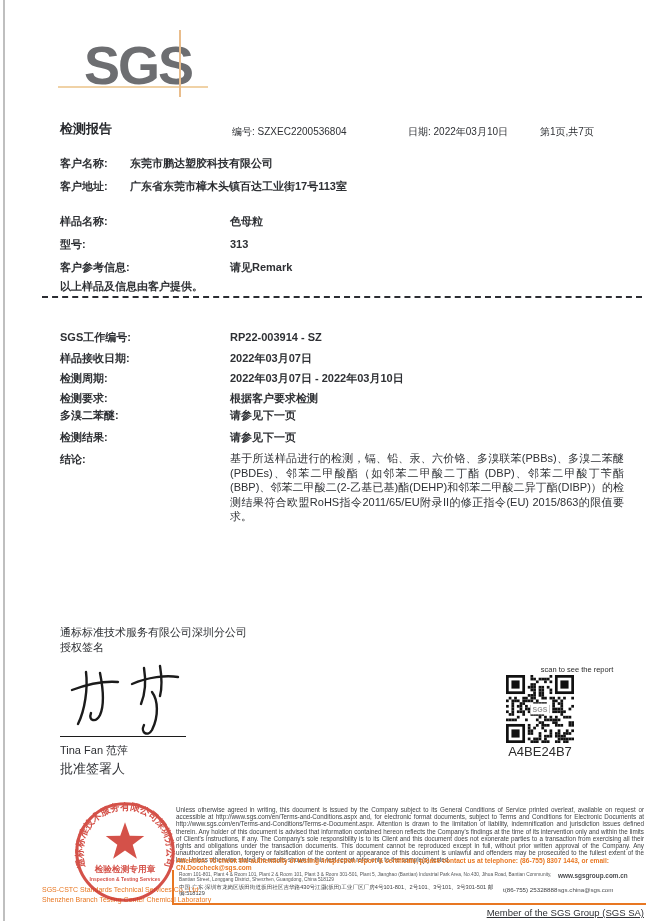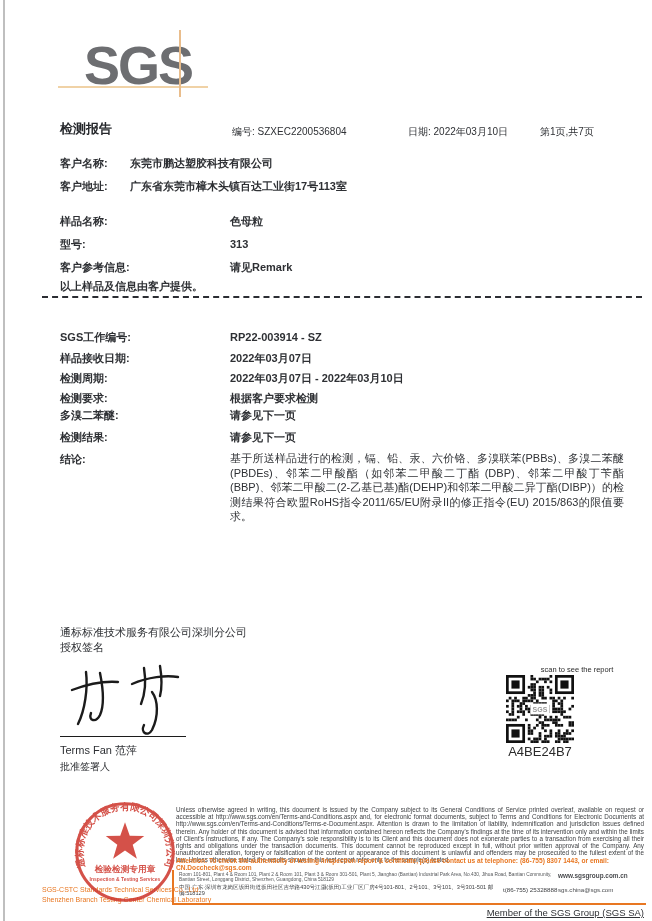--- a/index.html
+++ b/index.html
@@ -17,21 +17,21 @@
   .logo-hline{left:58px;top:86px;width:150px;height:2px;background:#f0d2a6;}
   .logo-vline{left:179px;top:30px;width:2px;height:67px;background:#e9bd8c;}
   .report-title{left:60px;top:120px;font-size:13px;font-weight:bold;color:#26282c;}
   .hdr-item{top:125px;font-size:10px;white-space:nowrap;}
   .dashline{left:42px;top:296px;width:600px;border-top:2px dashed #2b2d33;height:0;}
   .conclusion-par{left:230px;top:451px;width:394px;font-size:11px;line-height:14.6px;text-align:justify;}
   .sig-company{left:60px;top:625px;font-size:11px;}
   .sig-auth{left:60px;top:640px;font-size:11px;}
   .sig-line{left:60px;top:736px;width:126px;height:0;border-top:1.5px solid #1c1c1c;}
   .sig-name{left:60px;top:743px;font-size:11px;}
-  .sig-role{left:60px;top:760px;font-size:10px;}
+  .sig-role{left:60px;top:760px;font-size:13px;}
   .qr-caption{left:498px;top:665px;width:84px;text-align:center;font-size:7.5px;color:#2b2b2b;margin-left:37px;}
   .qr-box{left:506px;top:675px;}
   .qr-code-text{left:498px;top:744px;width:84px;text-align:center;font-size:13px;color:#2b2b2b;}
   .legal{left:176px;top:806px;width:468px;font-size:6.3px;line-height:7.2px;text-align:justify;color:#3d3f42;}
   .attention{left:176px;top:857px;width:468px;font-size:6.6px;line-height:7.4px;font-weight:bold;color:#e87722;}
   .addr-en{left:179px;top:872px;width:374px;font-size:4.8px;line-height:5.4px;color:#55575a;}
   .website{left:558px;top:872px;font-size:6.4px;font-weight:bold;color:#4b4d50;}
   .addr-cn{left:179px;top:884px;width:318px;font-size:5.6px;line-height:6.4px;color:#3c3e41;}
   .phone{left:503px;top:886px;font-size:6.2px;color:#3c3e41;}
   .email{left:558px;top:886px;font-size:6.2px;color:#4b4d50;}
@@ -126,21 +126,21 @@
       <path d="M20,12 C22,28 19,50 12,64"></path>
       <path d="M34,13 C37,28 39,44 34,55 C30,63 22,61 25,53"></path>
       <path d="M66,24 C82,17 100,15 112,17"></path>
       <path d="M78,8 C80,20 79,34 75,44"></path>
       <path d="M94,6 C96,18 96,28 94,36"></path>
       <path d="M86,32 C92,40 93,56 86,70 C82,77 74,73 78,65"></path>
     </g>
   </svg>
 </div>
 <div class="abs sig-line"></div>
-<div class="abs sig-name">Terms Fan 范萍</div>
+<div class="abs sig-name">Tina Fan 范萍</div>
 <div class="abs sig-role">批准签署人</div>
 
 <div class="abs qr-caption">scan to see the report</div>
 <div class="abs qr-box">
   <svg width="68" height="68" viewBox="0 0 68 68" fill="#111">
       <rect x="24.48" y="0.00" width="2.72" height="2.72"></rect>
       <rect x="43.52" y="0.00" width="2.72" height="2.72"></rect>
       <rect x="24.48" y="2.72" width="2.72" height="2.72"></rect>
       <rect x="27.20" y="2.72" width="2.72" height="2.72"></rect>
       <rect x="32.64" y="2.72" width="2.72" height="2.72"></rect>

